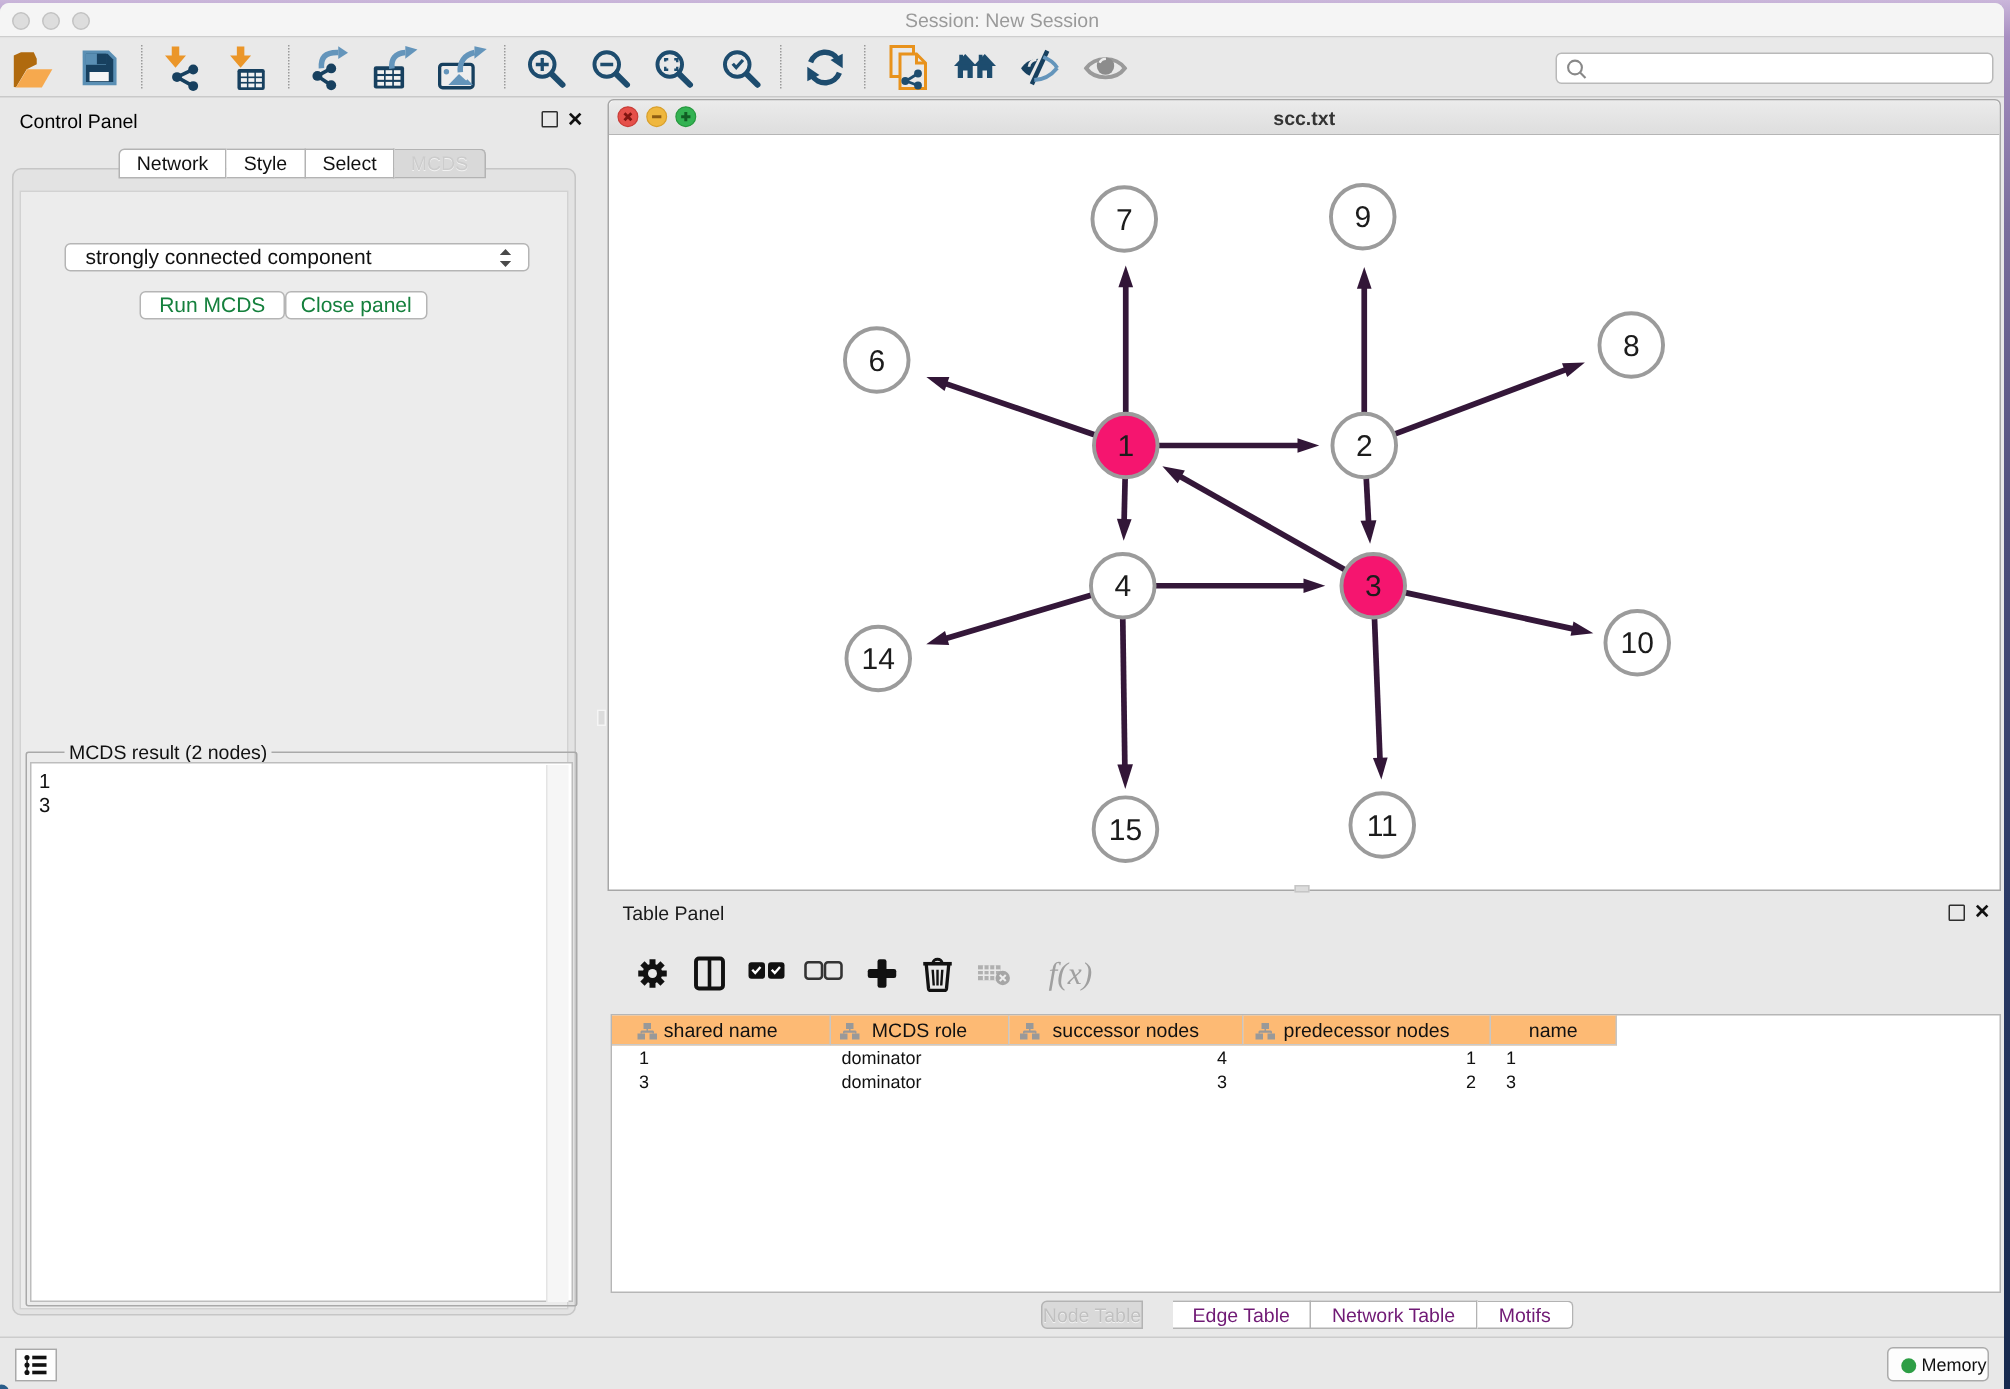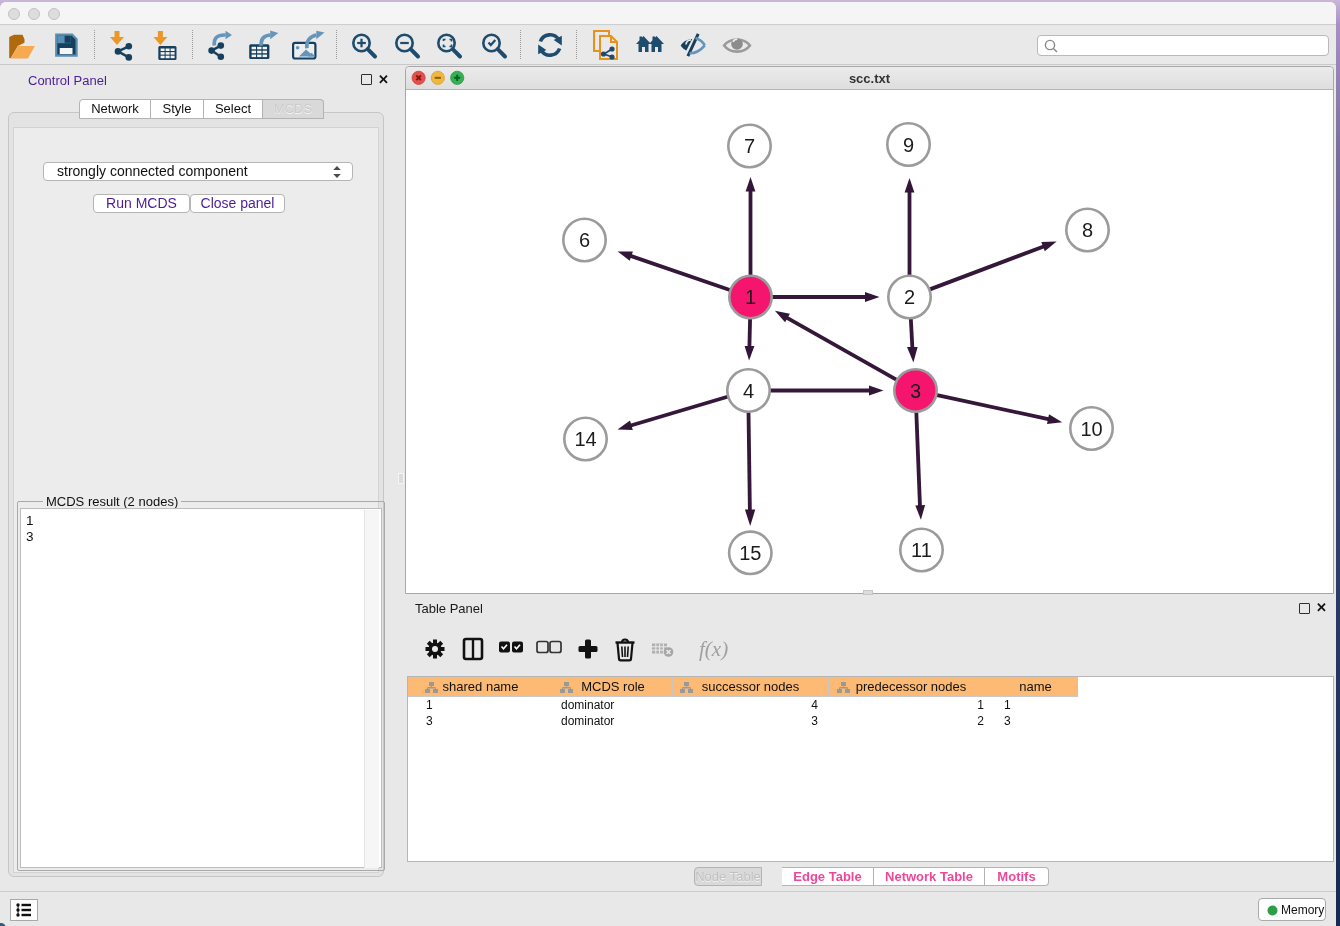--- a/index.html
+++ b/index.html
@@ -10,60 +10,61 @@
 
 #titlebar { left:0; top:0; width:100%; height:23px; background:#f5f5f5; border-bottom:1px solid #cecece; border-radius:6px 6px 0 0; }
 .tl { width:12px; height:12px; border-radius:50%; top:6px; background:#dddddd; border:1px solid #c3c3c3; }
 #apptitle { width:100%; top:4px; text-align:center; font-size:13px; color:#9a9a9a; }
 
 #toolbar { left:0; top:24px; width:100%; height:39px; background:#e9e9e9; border-bottom:1px solid #c9c9c9; }
 .sep { top:4px; height:29px; width:1px; border-left:1px dotted #9a9a9a; }
 
 #search { left:1037px; top:9px; width:292px; height:21px; background:#fff; border:1px solid #b9b9b9; border-radius:4px; }
 
-#cptitle { left:28px; top:71px; font-size:13px; color:#4c1d95; }
+#cptitle { left:13px; top:71px; font-size:13px; color:#000000; }
 .winbtns { font-size:13px; color:#111; }
 
 .tab { position:absolute; top:0; height:20px; background:#fff; border:1px solid #b3b3b3; border-left:none; font-size:13px; color:#111; text-align:center; line-height:18px; }
 .tabsel { background:#d9d9d9; color:#ccc; text-shadow:0 1px 0 #f2f2f2; }
 #cpouter { left:8px; top:110px; width:376px; height:765px; background:#e3e3e3; border:1px solid #c6c6c6; border-radius:6px; }
 #tabrow { z-index:5; }
 #cpinner { left:4px; top:14px; width:366px; height:746px; background:#ececec; border:1px solid #d2d2d2; }
 #optlabel { left:0; top:10px; width:100%; text-align:center; font-size:14px; color:#1a1a1a; }
 #combo { left:29px; top:34px; width:310px; height:19px; background:#fff; border:1px solid #b5b5b5; border-radius:4px; font-size:14px; color:#111; line-height:17px; padding-left:13px; }
-.btn { position:absolute; top:66px; height:19px; background:#fff; border:1px solid #b5b5b5; border-radius:4px; font-size:14px; color:#4c1d95; text-align:center; line-height:17px; }
+.btn { position:absolute; top:66px; height:19px; background:#fff; border:1px solid #b5b5b5; border-radius:4px; font-size:14px; color:#15803d; text-align:center; line-height:17px; }
 
 #fs { left:3px; top:373px; width:368px; height:370px; border:1px solid #a9a9a9; border-radius:2px; }
 #fslabel { left:5px; top:-8px; background:#ececec; padding:0 3px; font-size:13px; color:#111;margin-left:20px; }
 #fswhite { left:2px; top:6px; width:362px; height:360px; background:#fff; border:1px solid #bdbdbd; font-size:13.5px; color:#111; padding:4px 0 0 5px; line-height:15.5px; }
 #fsscroll { right:2px; top:1px; width:15px; height:358px; background:#f6f6f6; border-left:1px solid #e4e4e4; }
 
 #netwin { left:405px; top:64px; width:929px; height:528px; background:#fff; border:1px solid #a7a7a7; border-radius:4px 4px 0 0; }
 #nettitle { left:0; top:0; width:100%; height:23px; background:linear-gradient(#ebebeb,#dedede); border-bottom:1px solid #b5b5b5; border-radius:4px 4px 0 0; text-align:center; font-size:13px; font-weight:bold; color:#333; line-height:23px; }
 
 #tptitle { left:415px; top:599px; font-size:13px; color:#1a1a1a; }
 #tbltoolbar { left:406px; top:620px; width:928px; height:44px; }
 #tblwrap { left:407px; top:674px; width:927px; height:186px; background:#fff; border:1px solid #b6b6b6; }
 .hcell { position:absolute; top:0; height:20px; background:#fdba74; border-right:1px solid #c6c6c6; border-bottom:1px solid #c9c9c9; font-size:13px; color:#111; text-align:center; line-height:19px; }
 .trow { position:absolute; font-size:12px; color:#111; height:16px; line-height:16px; }
 
-.btab { position:absolute; top:0; height:19px; background:#fff; border:1px solid #b3b3b3; border-left:none; font-size:13px; font-weight:bold; color:#ec4899; text-align:center; line-height:17px; }
+.btab { position:absolute; top:0; height:19px; background:#fff; border:1px solid #b3b3b3; border-left:none; font-size:13px; font-weight:normal; color:#701a75; text-align:center; line-height:17px; }
 .btab.tabsel { background:#d9d9d9; color:#c0c0c0; }
 
 #statusline { left:0; top:889px; width:1336px; height:1px; background:#cccccc; }
 #listbtn { left:10px; top:897px; width:28px; height:22px; background:#fdfdfd; border:1px solid #a9a9a9; }
 #membtn { left:1258px; top:896px; width:68px; height:23px; background:#fdfdfd; border:1px solid #ababab; border-radius:4px; font-size:12px; color:#111; }
 </style>
 </head>
 <body>
 <div id="appwin" class="abs">
   <div id="titlebar" class="abs">
     <div class="tl abs" style="left:8px"></div>
     <div class="tl abs" style="left:28px"></div>
     <div class="tl abs" style="left:48px"></div>
+    <div id="apptitle" class="abs">Session: New Session</div>
   </div>
   <div id="toolbar" class="abs">
     <div class="sep abs" style="left:94px"></div>
     <div class="sep abs" style="left:192px"></div>
     <div class="sep abs" style="left:336px"></div>
     <div class="sep abs" style="left:520px"></div>
     <div class="sep abs" style="left:576px"></div>
     <svg id="icons" class="abs" style="left:0;top:0" width="760" height="39" viewBox="0 0 760 39">
 
       <g transform="translate(22,19)">

